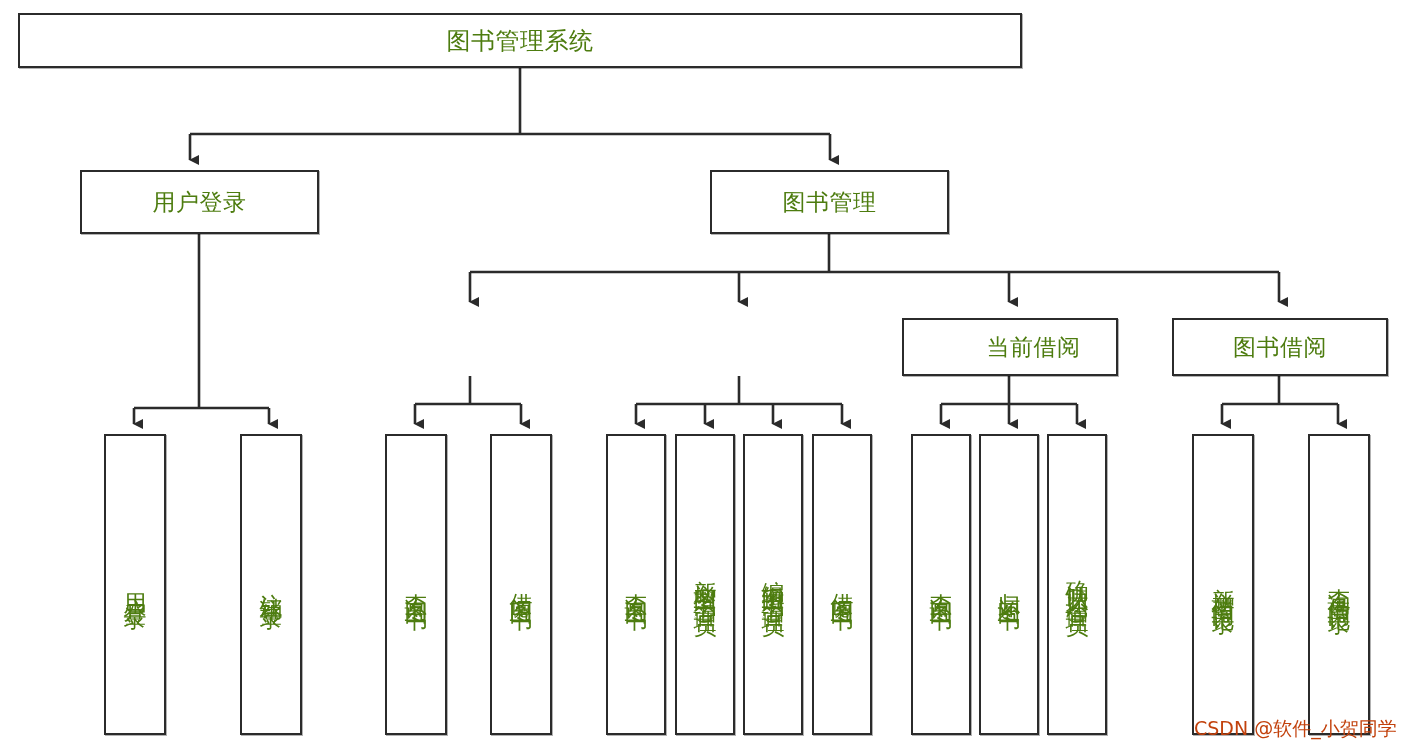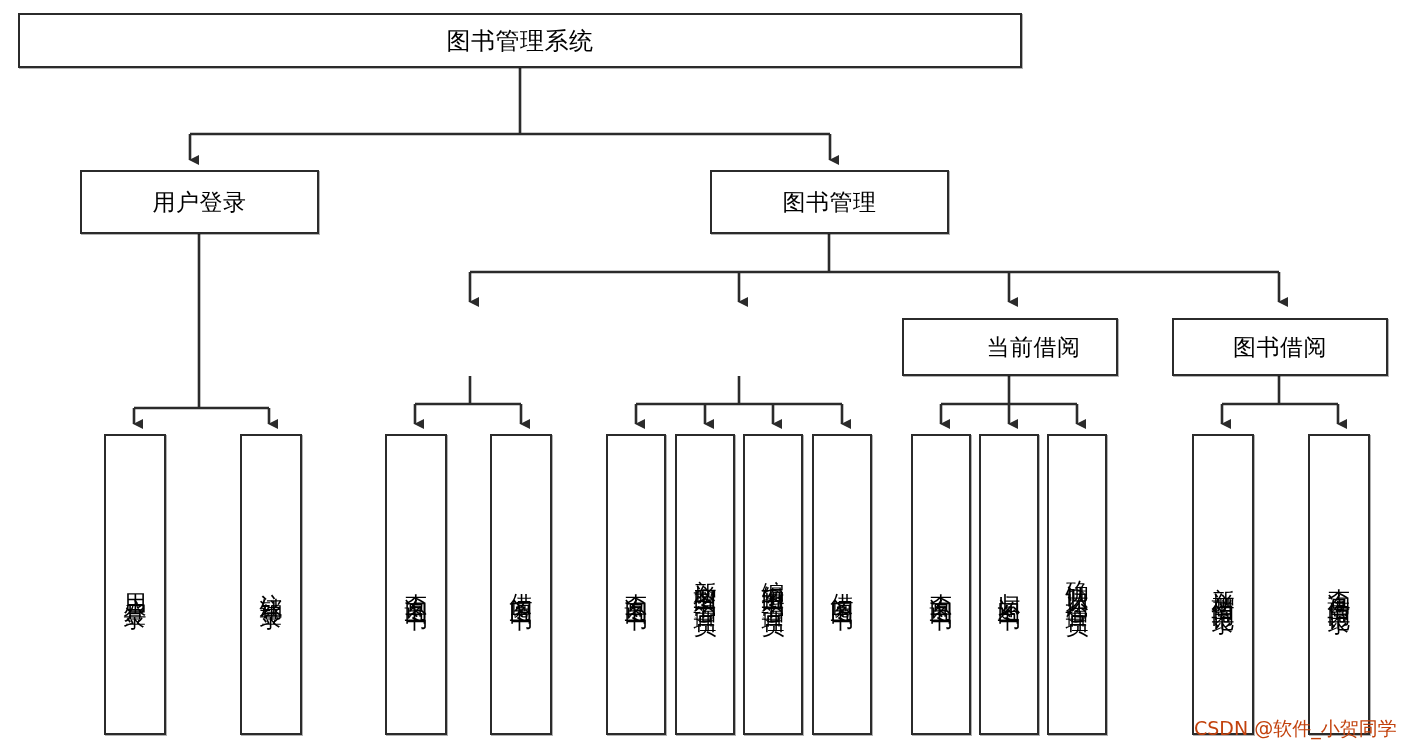--- a/index.html
+++ b/index.html
@@ -27,21 +27,21 @@
     position: absolute;
     box-sizing: border-box;
     border: 2px solid #2b2b2b;
     background: #ffffff;
     display: flex;
     align-items: center;
     justify-content: center;
     box-shadow: 1px 1px 0 rgba(0,0,0,0.30);
   }
   .node .label {
-    color: #000000;
+    color: #4d7c0f;
     line-height: 1.25;
     white-space: nowrap;
     letter-spacing: 0.5px;
   }
   .node.h .label {
     font-size: 23px;
   }
   .node.root .label {
     font-size: 24px;
   }

